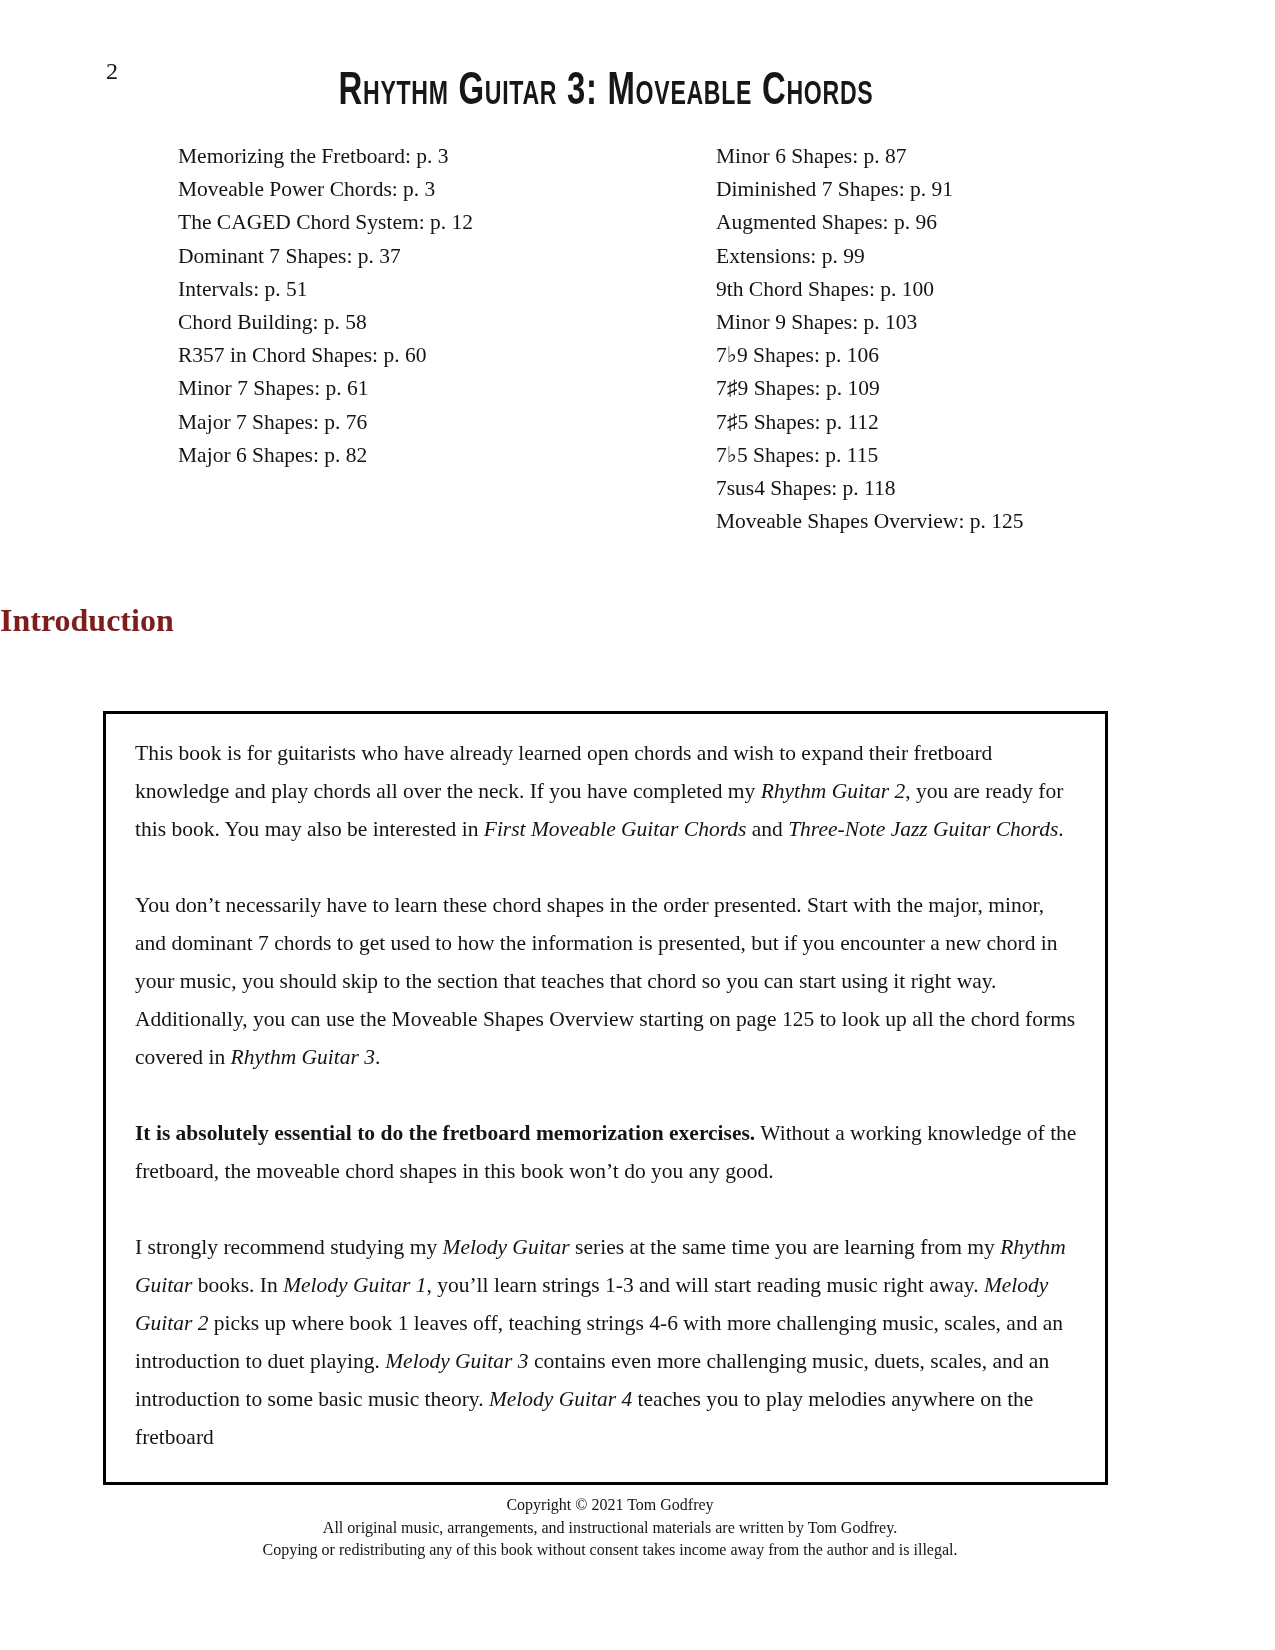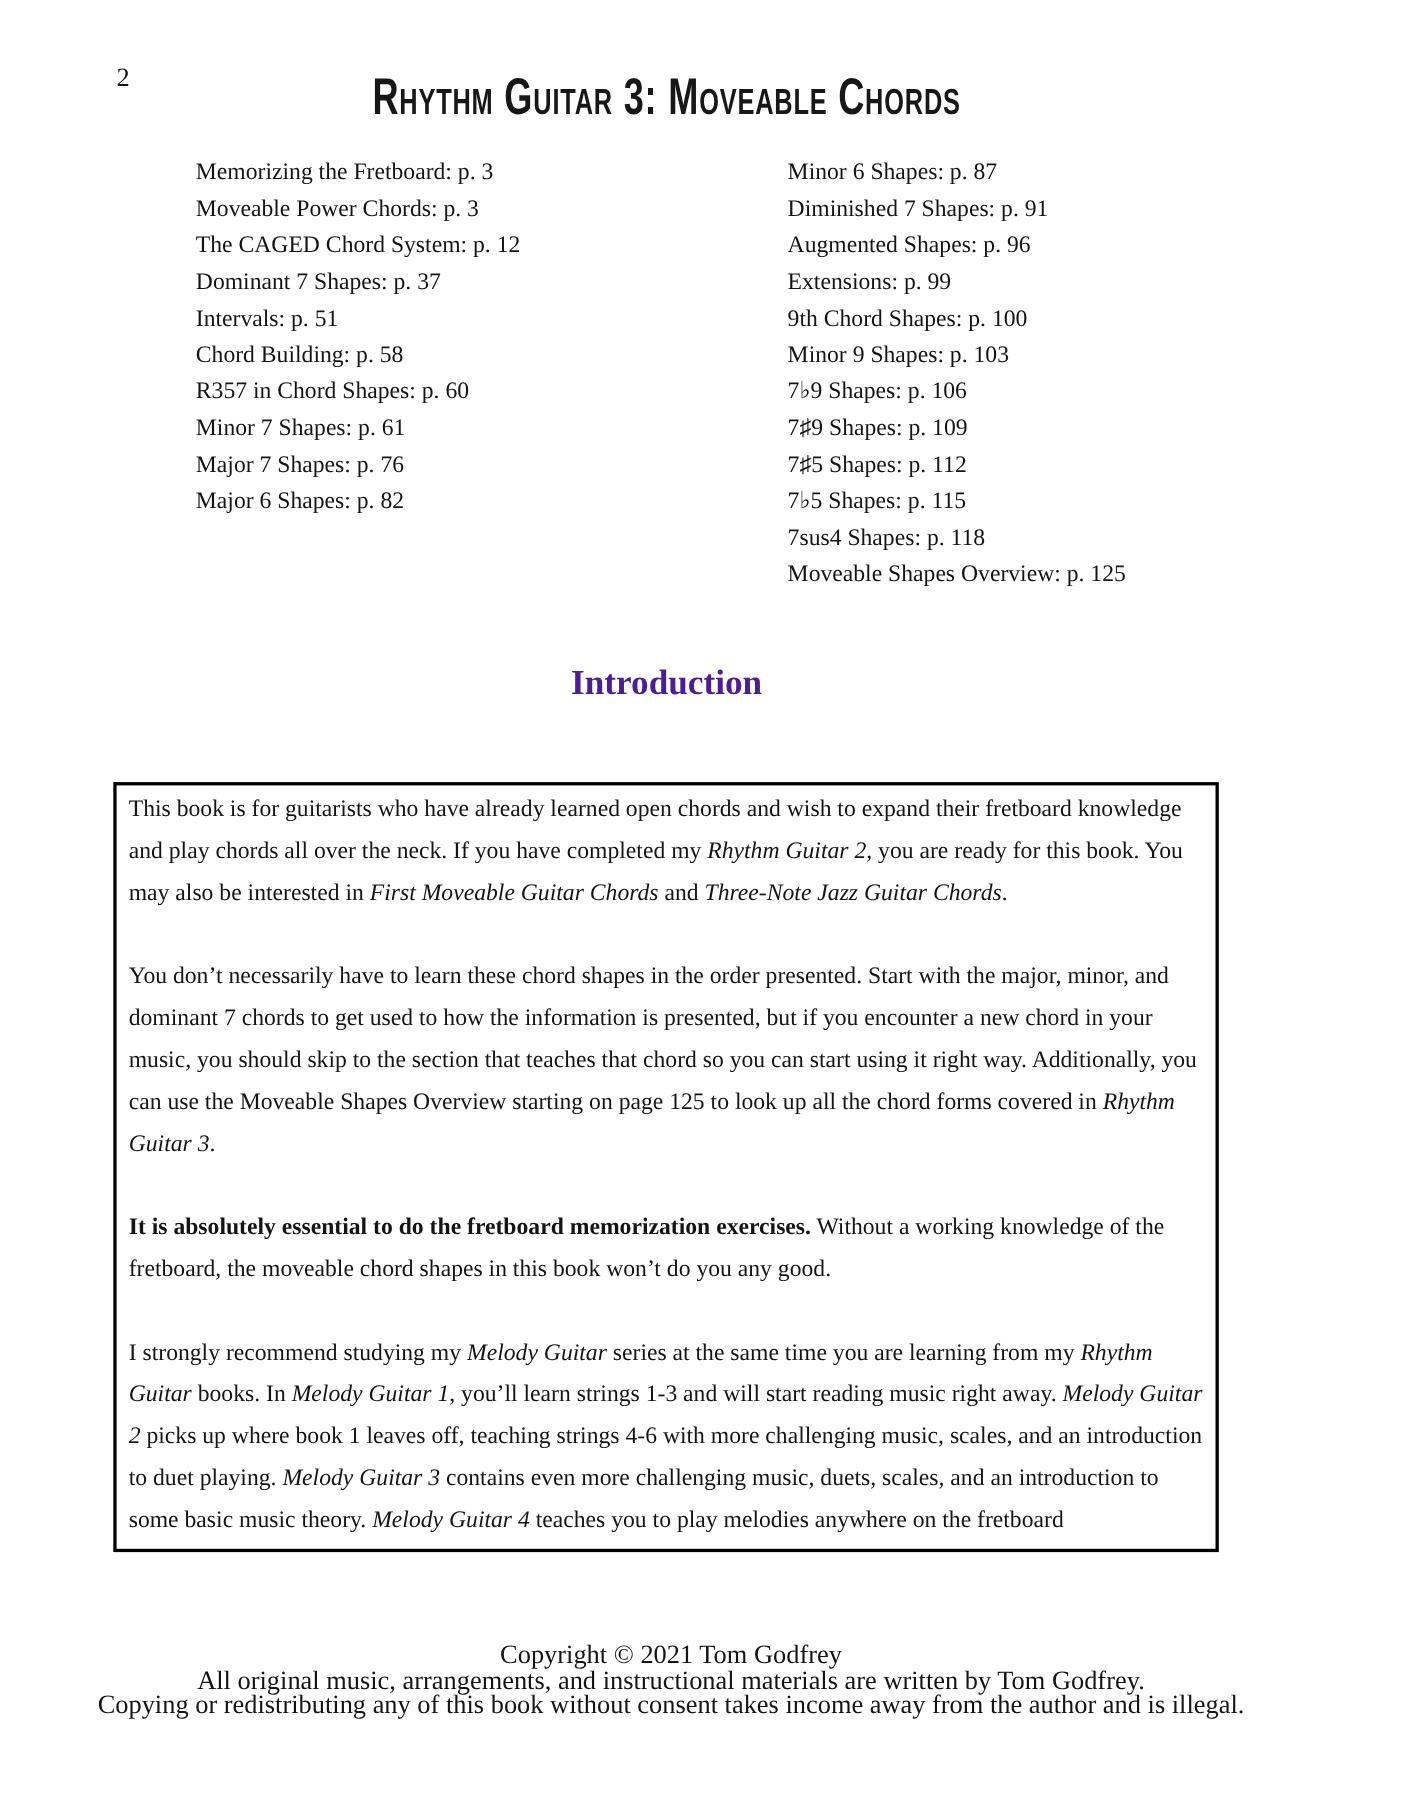--- a/index.html
+++ b/index.html
@@ -15,33 +15,33 @@
     font-family:"Liberation Sans", sans-serif; font-weight:800;
     font-variant:small-caps; font-size:47px; letter-spacing:1px;
     transform:scaleX(0.70); transform-origin:50% 50%; color:#171717;
     white-space:nowrap;
   }
   .toc { position:absolute; left:178px; top:140px; display:flex;gap:36px; }
   .toc-col-left { width:502px; }
   .toc-item { font-size:21.5px; line-height:33.2px; white-space:nowrap; }
   .intro-heading {
     position:absolute; top:602px; left:0; width:1212px; margin:0;
-    text-align:center; font-size:32px; font-weight:bold; color:#4c1d95;
+    font-size:32px; font-weight:bold; color:#7f1d1d;
   }
   .intro-box {
     position:absolute; left:103px; top:711px; width:1005px; box-sizing:border-box;
     border:3px solid #000; padding:2px 9px 8px 11px;
   }
-  .para { margin:0; font-size:21.5px; line-height:38px; text-align:left; }
+  .para { margin:18px; font-size:21.5px; line-height:38px; text-align:left; }
   .para + .para { margin-top:38px; }
   .it { font-style:italic; }
   .bd { font-weight:bold; }
   .footer {
     position:absolute; left:0; top:1494px; width:1220px; text-align:center;
-    font-size:24px; line-height:22.5px; color:#141414;
+    font-size:16px; line-height:22.5px; color:#141414;
   }
 </style>
 </head>
 <body>
 
 <div class="page">
 
   <div class="page-number">2</div>
 
   <h1 class="book-title">Rhythm Guitar 3: Moveable Chords</h1>

